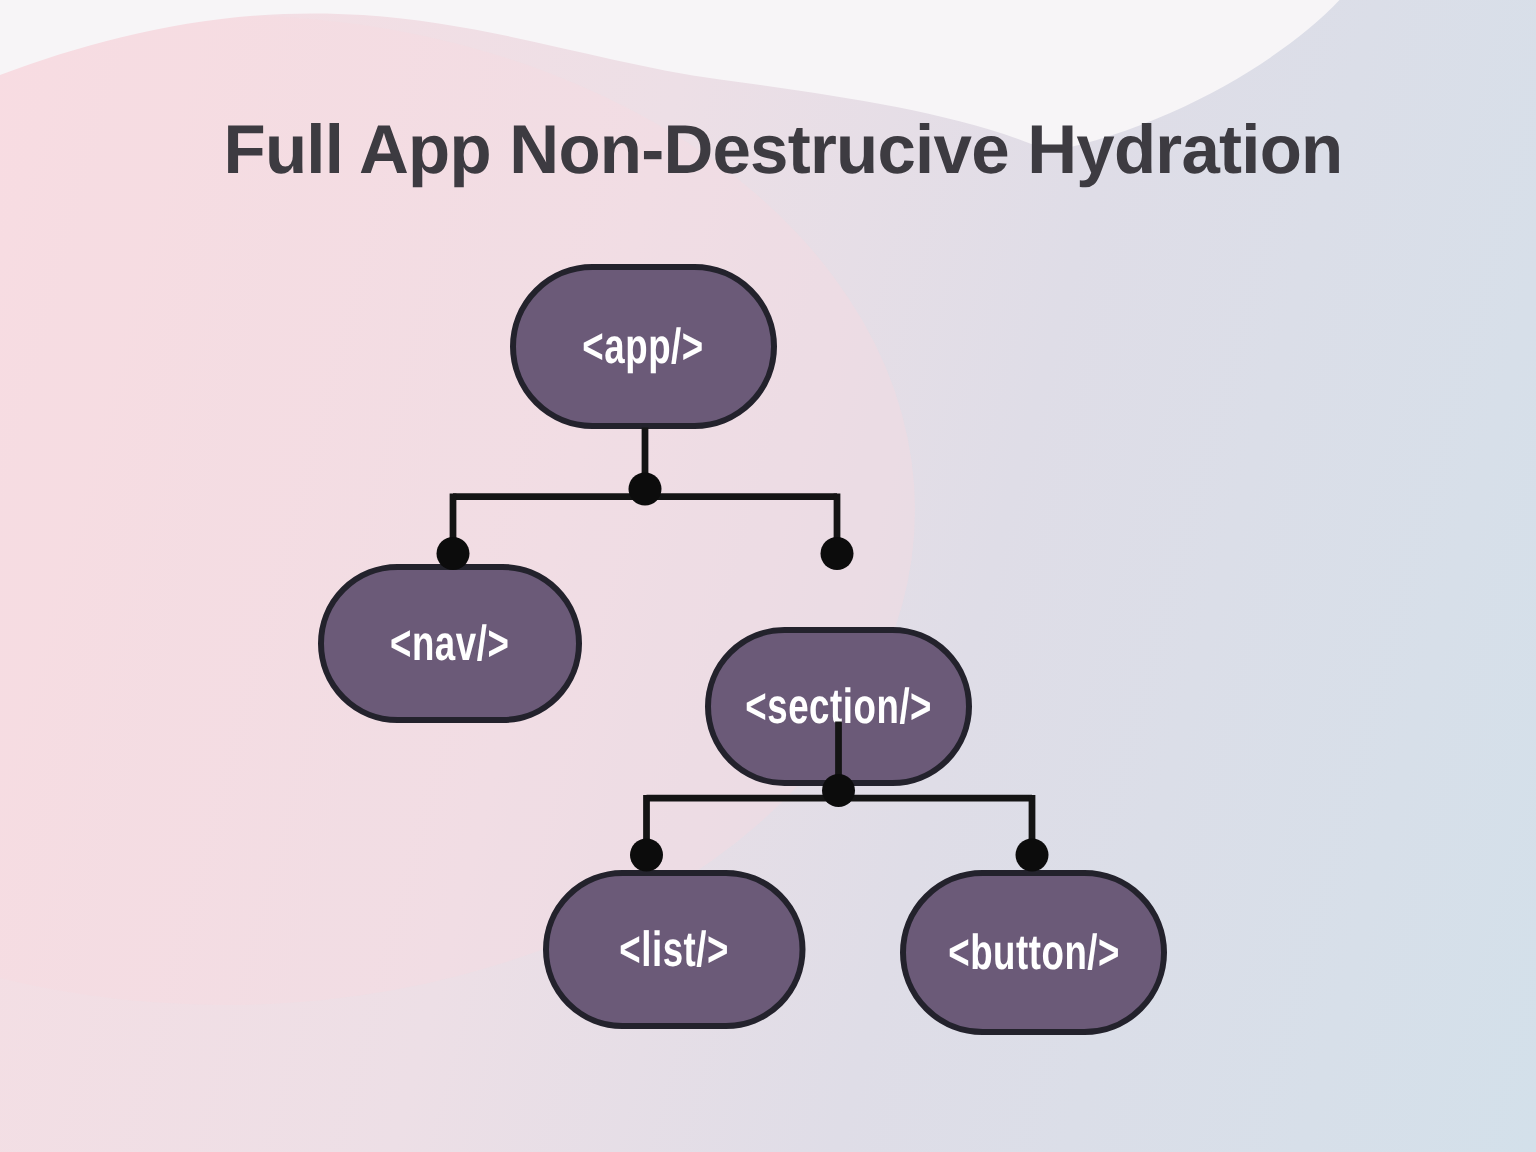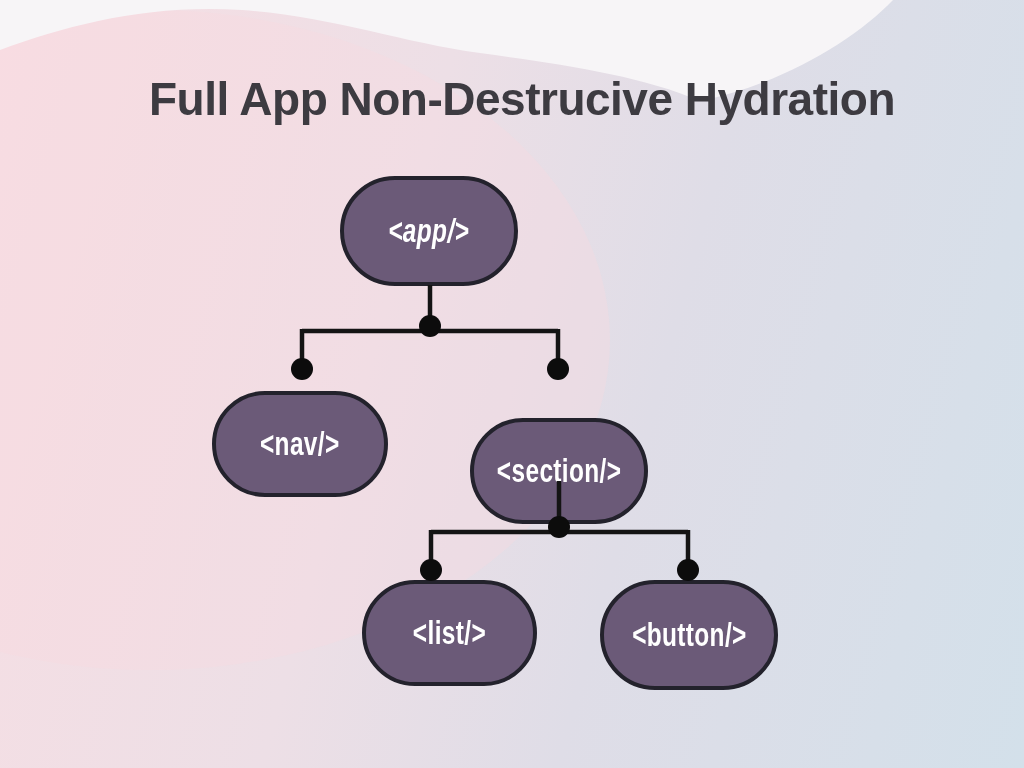--- a/index.html
+++ b/index.html
@@ -50,22 +50,22 @@
   .node-label {
     color: #ffffff;
     font-weight: 700;
     font-size: 33px;
     letter-spacing: 0.5px;
     white-space: nowrap;
     transform: scaleX(0.74);
     transform-origin: center;
   }
 
-  .node-app     { left: 340px; top: 176px; width: 178px; height: 110px; font-style: italic; }
-  .node-nav     { left: 212px; top: 376px; width: 176px; height: 106px; margin-top: 15px; }
+  .node-app     { left: 340px; top: 176px; width: 178px; height: 110px; }
+  .node-nav     { left: 212px; top: 376px; width: 176px; height: 106px; }
   .node-section { left: 470px; top: 377px; width: 178px; height: 106px; margin-top: 41px; }
   .node-list    { left: 362px; top: 580px; width: 175px; height: 106px; align-items: center; }
   .node-button  { left: 600px; top: 580px; width: 178px; height: 110px; }
 </style>
 </head>
 <body>
 
 <div class="stage">
 
   <svg class="bg-svg" viewBox="0 0 1024 768" aria-hidden="true">

